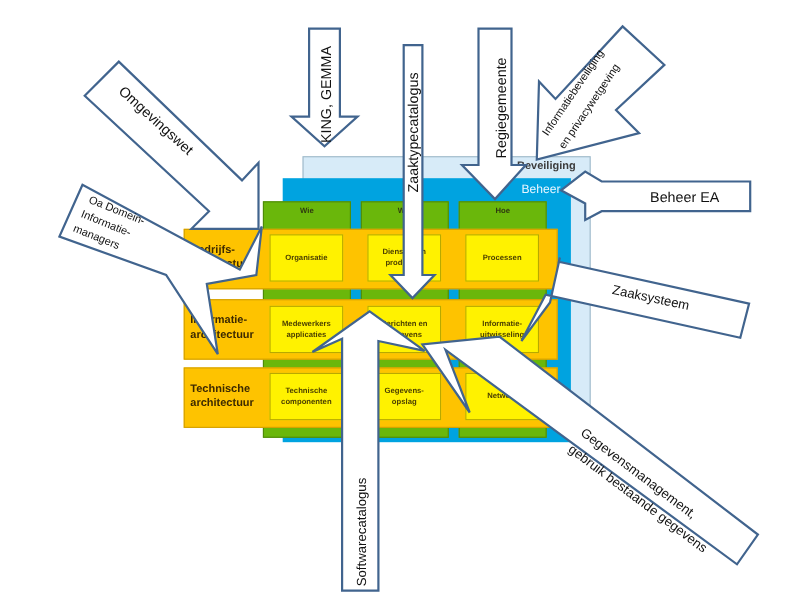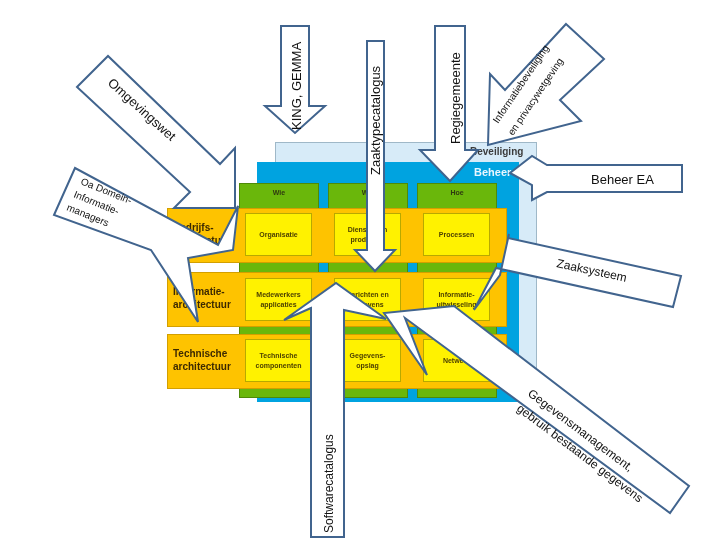--- a/index.html
+++ b/index.html
@@ -1,21 +1,21 @@
 <!DOCTYPE html>
 <html><head>
 <meta charset="utf-8">
 <style>
   html, body { margin: 0; padding: 0; background: #ffffff; }
   body { width: 720px; height: 540px; position: relative; overflow: hidden; font-family: "Liberation Sans", sans-serif; }
   .abs { position: absolute; box-sizing: border-box; }
   .layer-beveiliging { left: 275px; top: 142px; width: 262px; height: 238px; background: #d7ebf8; border: 1px solid #9fb8c8; }
   .layer-beheer { left: 257px; top: 162px; width: 262px; height: 240px; background: #00a3e0; }
   .lbl-beveiliging { left: 470px; top: 146px; font-size: 10px; font-weight: bold; color: #3b3b3b; }
-  .lbl-beheer { left: 474px; top: 166px; font-size: 11px; font-weight: bold; color: #e8f6ff; text-align: right; }
+  .lbl-beheer { left: 474px; top: 166px; font-size: 11px; font-weight: normal; color: #e8f6ff; text-align: right; }
   .col { background: #6ab70b; border: 1px solid #4f8a08; }
   .col-head { text-align: center; font-size: 7px; font-weight: bold; color: #2f3a10; padding-top: 5px; }
   .row { background: #fec300; border: 1px solid #d39f00; }
   .row-label { font-size: 10px; font-weight: bold; color: #3d2a00; line-height: 13px; padding: 12px 0 0 5px; }
   .cell { background: #fff200; border: 1px solid #b8a900; display:flex; align-items:center; justify-content:center; text-align:center; font-size: 7px; font-weight: bold; color: #4d4100; line-height: 10px; }
   svg.overlay { position: absolute; left: 0; top: 0; }
   .callout-text { font-family: "Liberation Sans", sans-serif; fill: #111; }
 </style>
 </head>
 <body>

